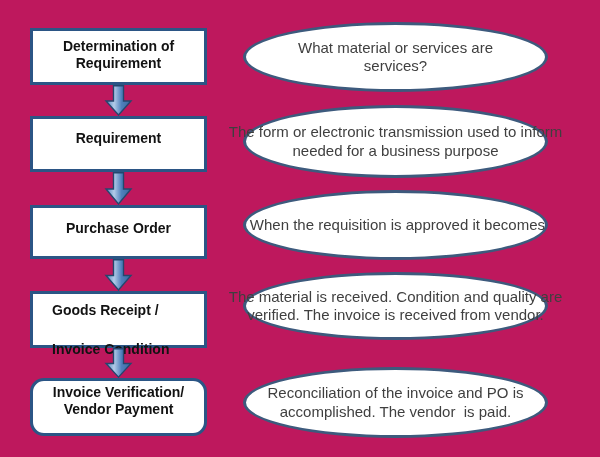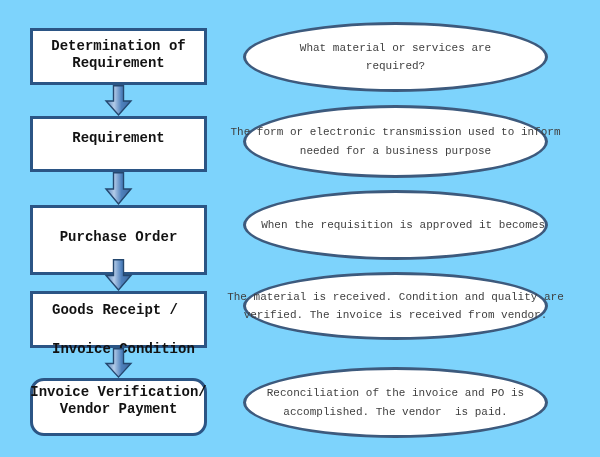--- a/index.html
+++ b/index.html
@@ -1,43 +1,43 @@
 <!DOCTYPE html>
 <html style="--box-border: #2b5585; --ellipse-border: #3d5a7d; --arrow-fill: #4f81bd; --arrow-highlight: #b3cbe8; --arrow-dark: #3a679e; --arrow-outline: #24476e; --box-text: #121212; --note-text: #3f3f3f;"><head>
 <meta charset="utf-8">
 <style>
   html,body { margin:0; padding:0; background:#fff; }
   #canvas {
-    position:relative; width:600px; height:457px; background:#7dd3fc;
-    font-family:Liberation Mono, monospace; overflow:hidden;
+    position:relative; width:600px; height:457px; background:#be185d;
+    font-family:Liberation Sans, sans-serif; overflow:hidden;
   }
   .box {
     position:absolute; left:30px; width:177px; box-sizing:border-box;
     background:#ffffff; border:3px solid var(--box-border,#2b5585);
     display:flex; flex-direction:column; align-items:center;
   }
   .box-line {
     font-weight:bold; font-size:14px; line-height:17px;
     color:var(--box-text,#121212); white-space:pre;
   }
   #box-goods { align-items:flex-start; padding-left:19px; }
   #box-determination { padding-top:7px;  top:28px;  height:57px; }
   #box-requisition   { padding-top:11px; top:116px; height:56px; }
-  #box-purchase      { padding-top:21px;  top:205px; height:70px; }
+  #box-purchase      { padding-top:12px;  top:205px; height:54px; }
   #box-goods         { padding-top:8px;  top:291px; height:57px;gap:22px; }
   #box-invoice       { padding-top:3px;  top:378px; height:58px;border-radius:14px; }
 
   .ellipse {
     position:absolute; left:243px; width:305px; box-sizing:border-box;
     background:#ffffff; border:3px solid var(--ellipse-border,#3d5a7d);
     border-radius:50%;
     display:flex; flex-direction:column; align-items:center; justify-content:center;
   }
   .note-line {
-    font-size:11px; line-height:18.5px; color:var(--note-text,#3f3f3f);
+    font-size:15px; line-height:18.5px; color:var(--note-text,#3f3f3f);
     white-space:pre; text-align:center;
   }
   #ellipse-determination { top:22px;  height:70px; }
   #ellipse-requisition   { top:105px; height:73px; }
   #ellipse-purchase      { top:190px; height:70px;align-items:flex-end; }
   #ellipse-goods         { top:272px; height:68px; }
   #ellipse-invoice       { top:367px; height:71px; }
 
   .arrow { position:absolute; left:104px; width:29px; }
   #arrow-1 { top:85px;  height:31px; }
@@ -66,21 +66,21 @@
 </svg>
 
 <div id="canvas">
 
   <div class="box" id="box-determination">
     <div class="box-line">Determination of</div>
     <div class="box-line">Requirement</div>
   </div>
   <div class="ellipse" id="ellipse-determination">
     <div class="note-line">What material or services are</div>
-    <div class="note-line">required?</div>
+    <div class="note-line">services?</div>
   </div>
 
   <div class="arrow" id="arrow-1">
     <svg viewBox="0 0 29 32" preserveAspectRatio="none">
       <polygon points="9.5,0.8 19.5,0.8 19.5,16.5 27,16.5 14.5,31 2,16.5 9.5,16.5"></polygon>
     </svg>
   </div>
 
   <div class="box" id="box-requisition">
     <div class="box-line">Requirement</div>

